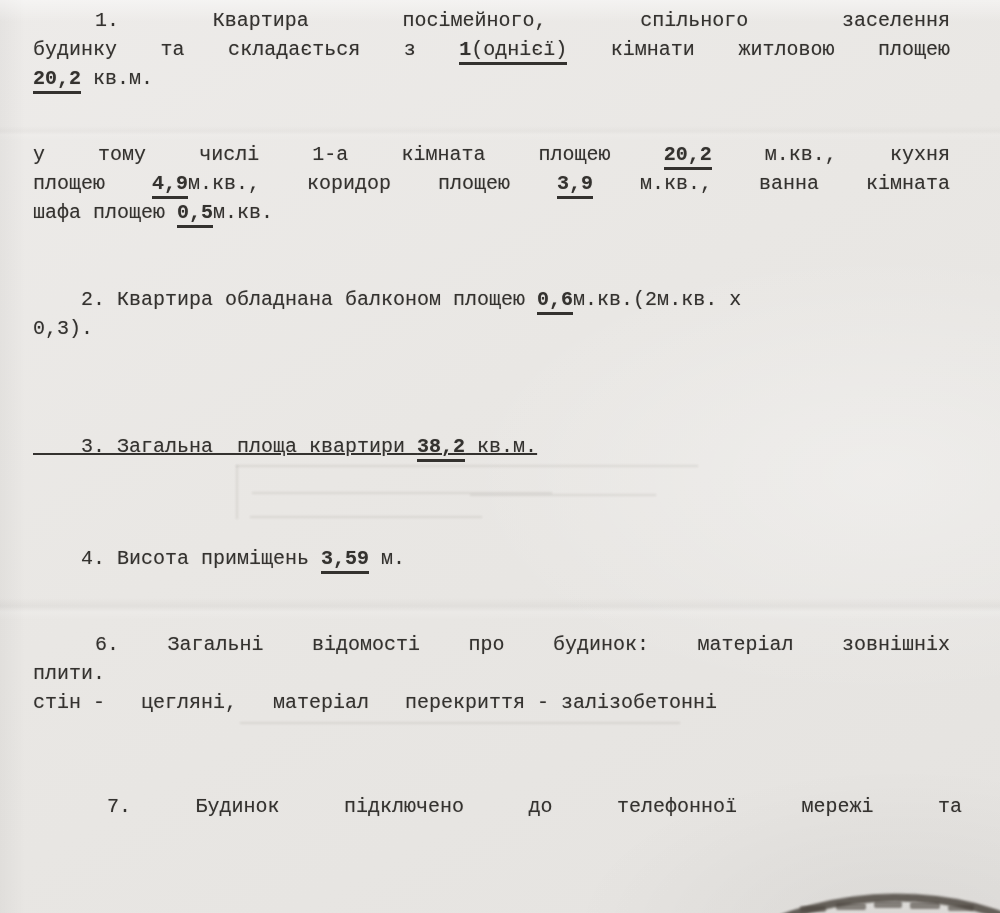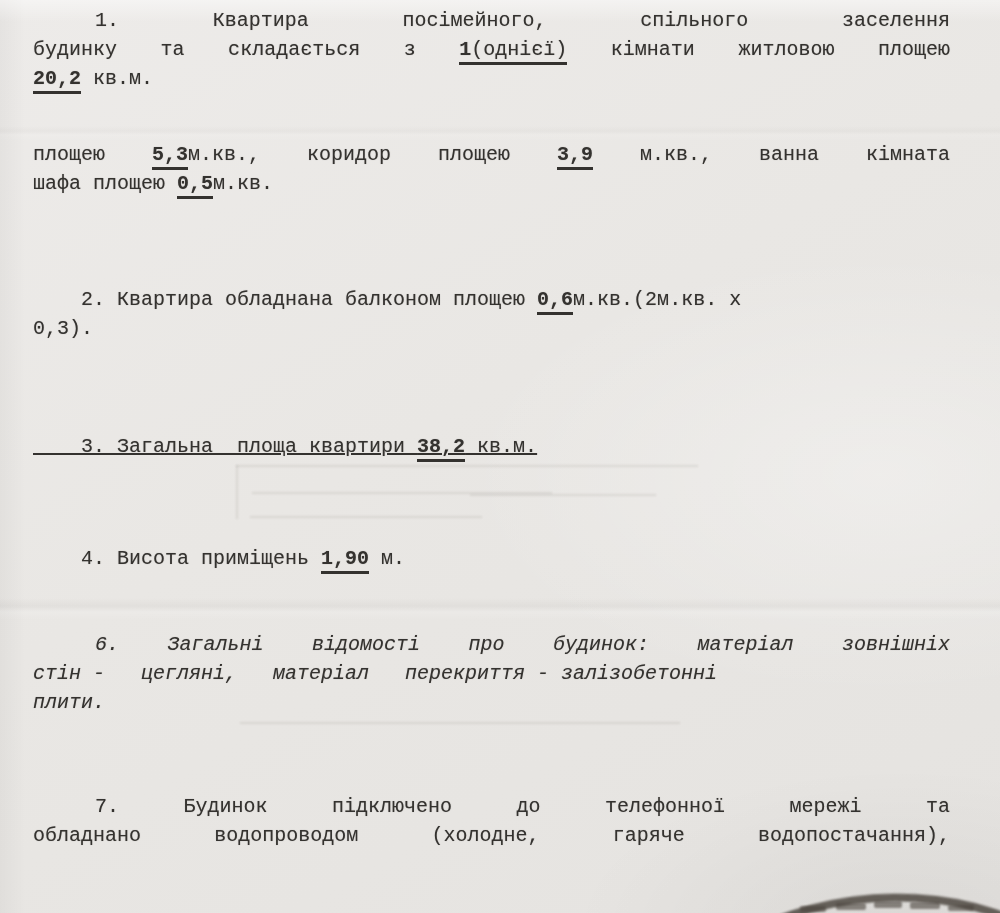--- a/index.html
+++ b/index.html
@@ -70,41 +70,41 @@
     <div class="pt" style="left:240px;top:722px;width:440px;height:2px"></div>
   </div>
 
   <div class="doc">
       <div class="para" style="top: 6px;">
         <div class="line j" style="text-indent: 62px;"><span>1. Квартира посімейного, спільного заселення</span></div>
         <div class="line j"><span>будинку та складається з </span><span class="u b">1</span><span class="u">(однієї)</span><span> кімнати житловою площею</span></div>
         <div class="line"><span class="u b">20,2</span><span> кв.м.</span></div>
       </div>
       <div class="para" style="top: 140px;">
-        <div class="line j"><span>площею </span><span class="u b">5,3</span><span>м.кв., коридор площею </span><span class="u b">3,9</span><span> м.кв., ванна кімната</span></div>
+        <div class="line j"><span>у тому числі 1-а кімната площею </span><span class="u b">20,2</span><span> м.кв., кухня</span></div>
+        <div class="line j"><span>площею </span><span class="u b">4,9</span><span>м.кв., коридор площею </span><span class="u b">3,9</span><span> м.кв., ванна кімната</span></div>
         <div class="line"><span>шафа площею </span><span class="u b">0,5</span><span>м.кв.</span></div>
       </div>
       <div class="para" style="top: 285px;">
         <div class="line"><span>    2. Квартира обладнана балконом площею </span><span class="u b">0,6</span><span>м.кв.(2м.кв. х</span></div>
         <div class="line"><span>0,3).</span></div>
       </div>
       <div class="para" style="top: 432px; text-decoration: underline;">
         <div class="line"><span>    3. Загальна  площа квартири </span><span class="u b">38,2</span><span> кв.м.</span></div>
       </div>
       <div class="para" style="top: 544px;">
-        <div class="line"><span>    4. Висота приміщень </span><span class="u b">1,90</span><span> м.</span></div>
+        <div class="line"><span>    4. Висота приміщень </span><span class="u b">3,59</span><span> м.</span></div>
       </div>
-      <div class="para" style="top: 630px; font-style: italic;">
+      <div class="para" style="top: 630px;">
         <div class="line j" style="text-indent: 62px;"><span>6. Загальні відомості про будинок: матеріал зовнішніх</span></div>
+        <div class="line"><span>плити.</span></div>
         <div class="line"><span>стін -   цегляні,   матеріал   перекриття - залізобетонні</span></div>
-        <div class="line"><span>плити.</span></div>
       </div>
-      <div class="para" style="top: 792px;">
+      <div class="para" style="top: 792px; margin-left: 12px;">
         <div class="line j" style="text-indent: 62px;"><span>7. Будинок підключено до телефонної мережі та</span></div>
-        <div class="line j"><span>обладнано водопроводом (холодне, гаряче водопостачання),</span></div>
       </div>
     </div>
 
   <div class="seal">
     <div class="seal-ring"></div>
     <div class="seal-mark" style="left:800px;top:906px;width:26px;height:6px"></div>
     <div class="seal-mark" style="left:836px;top:903px;width:30px;height:7px"></div>
     <div class="seal-mark" style="left:874px;top:901px;width:28px;height:7px"></div>
     <div class="seal-mark" style="left:910px;top:902px;width:30px;height:7px"></div>
     <div class="seal-mark" style="left:948px;top:905px;width:26px;height:6px"></div>

